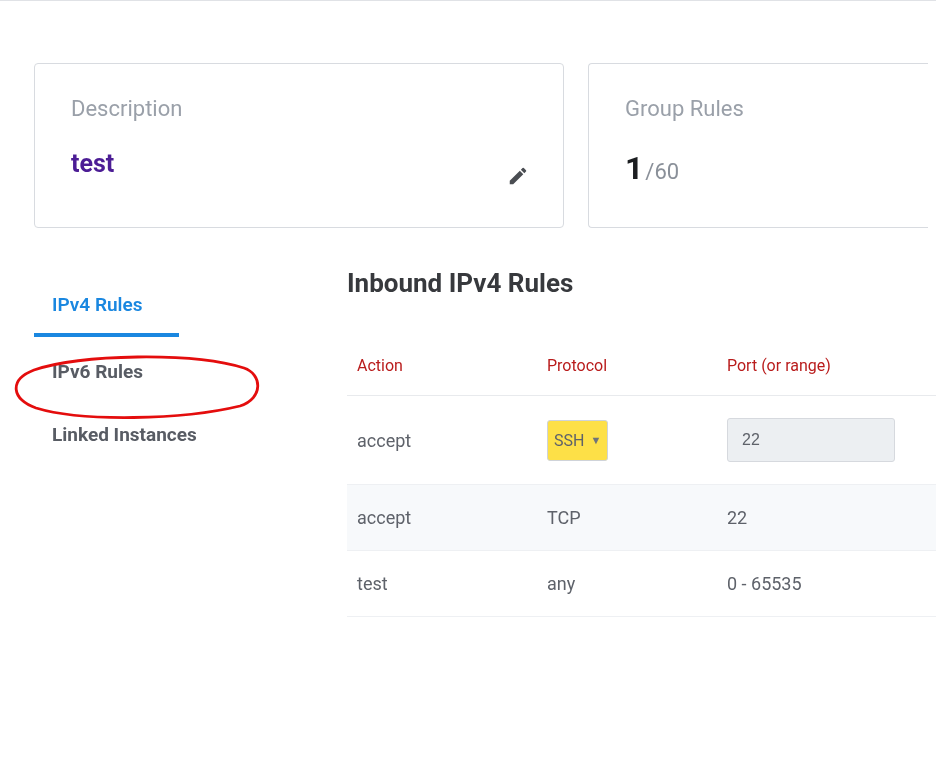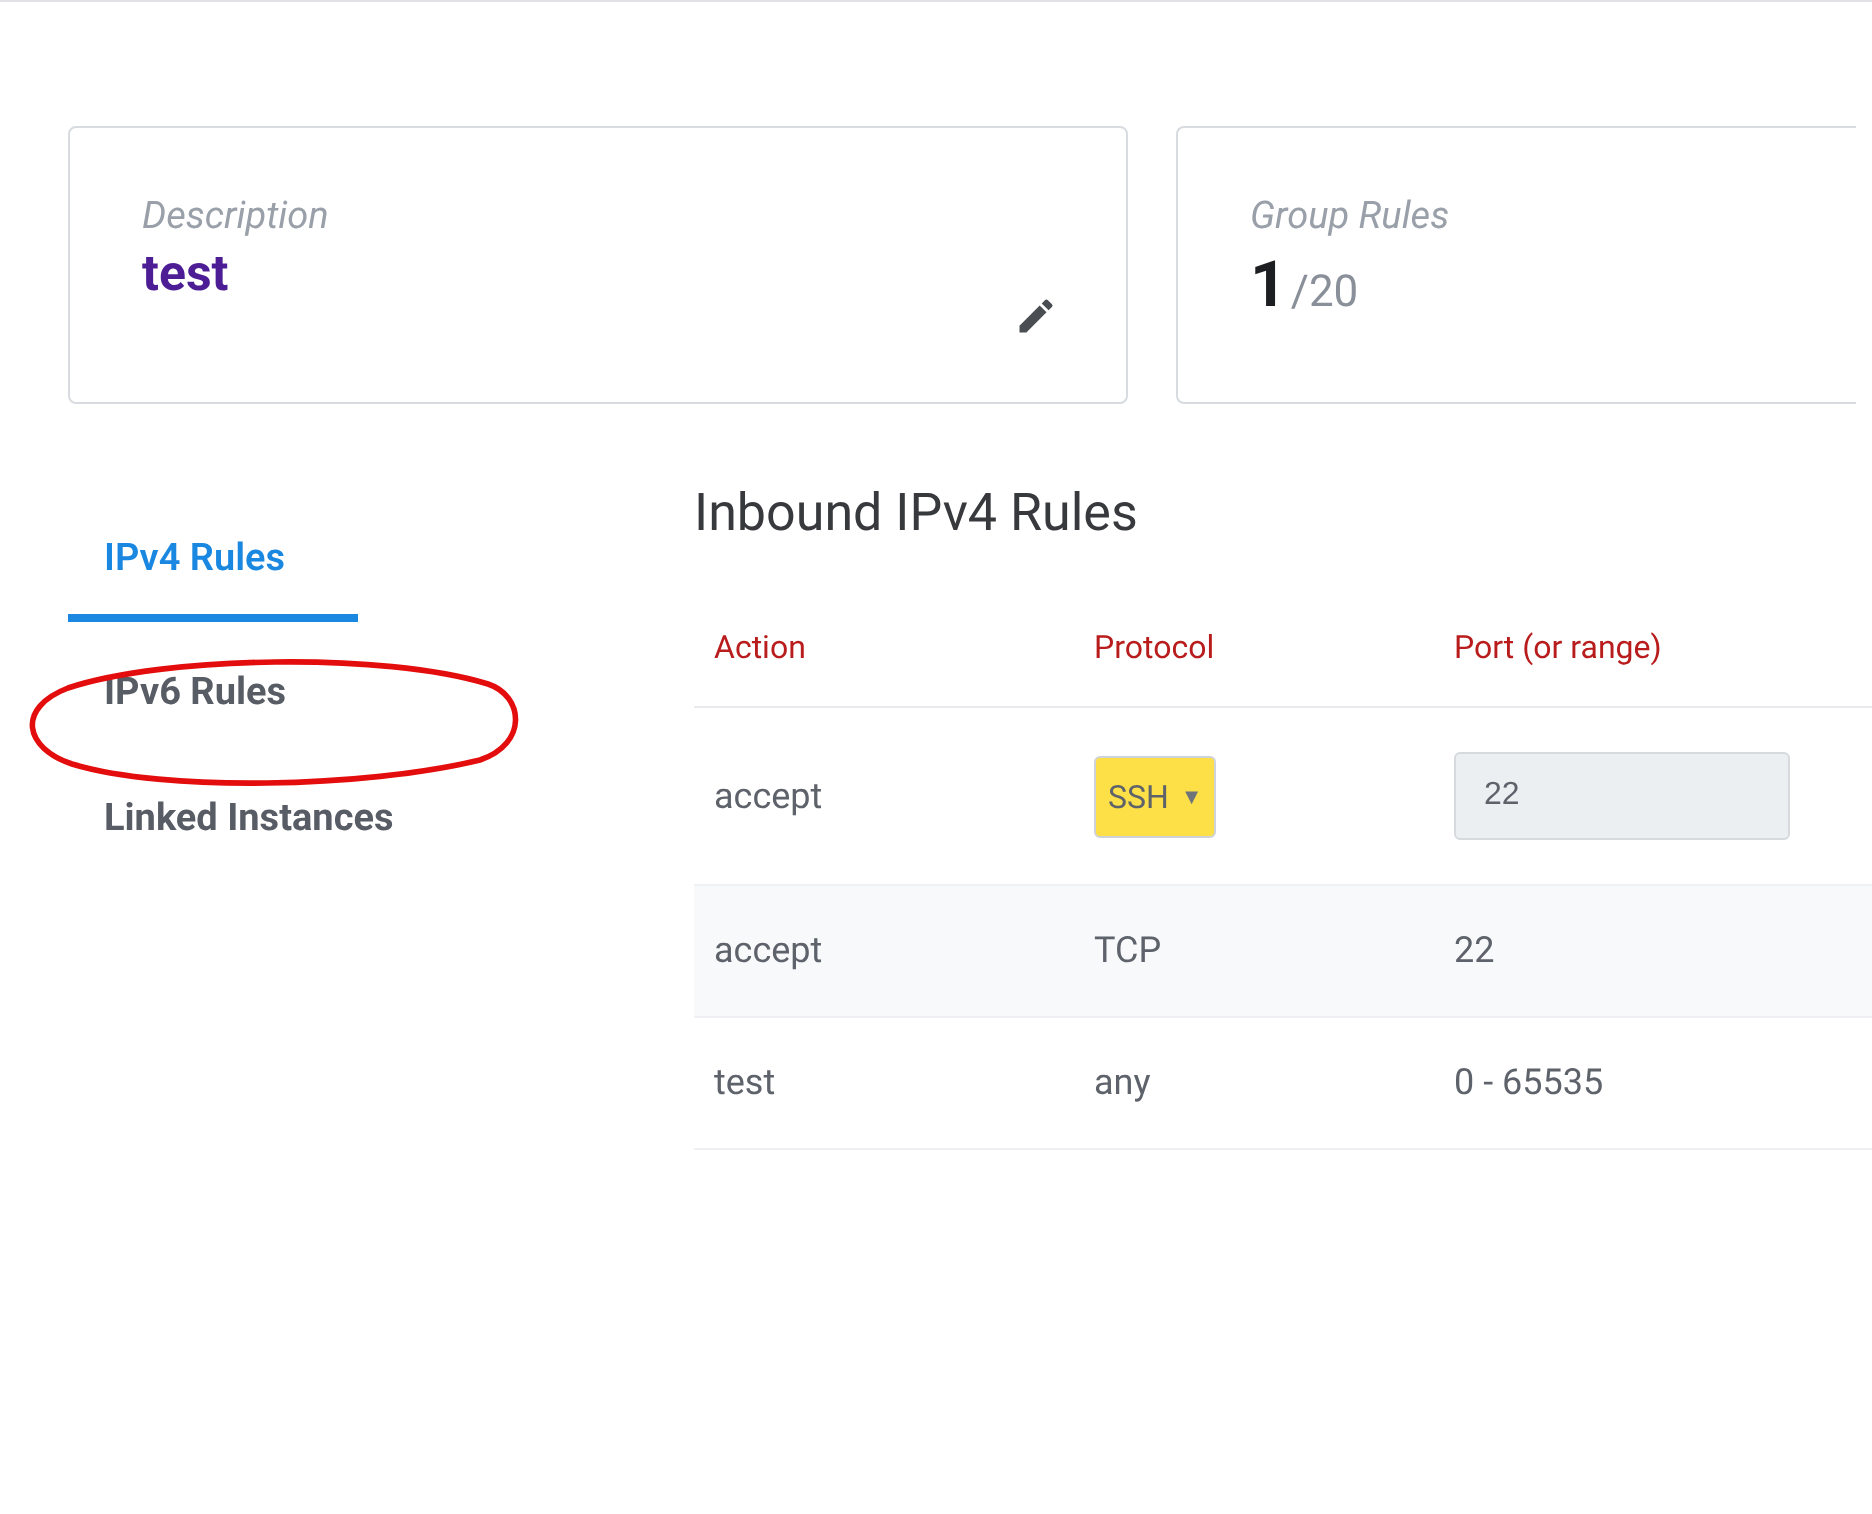--- a/index.html
+++ b/index.html
@@ -3,34 +3,34 @@
   <meta charset="utf-8">
   <style>
     * { box-sizing: border-box; margin: 0; padding: 0; }
     body { font-family: -apple-system, BlinkMacSystemFont, "Segoe UI", Roboto, Arial, sans-serif; background: #fff; color: #5a5d63; }
     hr.top { border: none; border-top: 1px solid #e0e2e6; margin: 0 0 0 0; }
     .page { padding: 0; }
     .cards-row { display: flex; gap: 24px; padding: 62px 0 0 34px; }
     .card { border: 1px solid #d8dbe0; border-radius: 4px; padding: 32px 36px 40px 36px; background: #fff; }
     .card.desc { width: 530px; position: relative; }
     .card.group { width: 340px; border-right: none; border-top-right-radius: 0; border-bottom-right-radius: 0; }
-    .card-label { color: #9aa0a9; font-size: 19px; margin-bottom: 4px; font-style: italic; }
+    .card-label { color: #9aa0a9; font-size: 22px; margin-bottom: 28px; }
     .card-value { color: #4c1d95; font-size: 25px; font-weight: 700; }
     .edit-btn { position: absolute; top: 70%; right: 34px; transform: translateY(-50%); cursor: pointer; }
     .edit-btn svg { width: 22px; height: 22px; fill: #4a4d52; }
     .group-count .big { color: #1c1e21; font-size: 32px; font-weight: 700; }
     .group-count .slash { color: #8a9099; font-size: 22px; font-weight: 400; padding-left: 2px; }
     .group-count .lim { color: #8a9099; font-size: 22px; font-weight: 400; }
     .content-row { display: flex; padding: 40px 0 0 34px; position: relative; justify-content: flex-end; }
     .sidebar { width: 305px; padding-top: 8px; }
     .sidebar-item { font-size: 19px; color: #585c64; padding: 17px 0 17px 18px; cursor: pointer; font-weight: bold; }
     .sidebar-item.active { color: #1a87e0; font-weight: 600; border-bottom: 4px solid #1a87e0; display: inline-block; padding-right: 36px; }
     .sidebar-item:not(.active) { margin: 6px 0; }
     .main { flex: 1; padding-left: 8px; position: relative; }
-    .main-title { color: #37393d; font-size: 26px; font-weight: 400; margin-bottom: 32px; }
+    .main-title { color: #37393d; font-size: 26px; font-weight: 700; margin-bottom: 48px; }
     .tbl { width: 100%; border-collapse: collapse; }
     .tbl th { text-align: left; color: #b91c1c; font-weight: 400; font-size: 16px; padding: 10px 10px 20px 10px; border-bottom: 1px solid #e8eaed; }
     .tbl td { color: #5e626a; font-size: 18px; padding: 22px 10px; border-bottom: 1px solid #eef0f3; vertical-align: middle; }
     .tbl tr.editing td { background: #ffffff; }
     .tbl tr.alt td { background: #f7f9fb; }
     .proto-select { display: inline-flex; align-items: center; gap: 6px; border: 1px solid #cfd3d9; border-radius: 3px; padding: 10px 6px; font-size: 16px; color: #5e626a; cursor: pointer; background: #fde047; }
     .port-input { border: 1px solid #d6d9de; background: #eceff2; border-radius: 3px; padding: 12px 14px; font-size: 16px; color: #5e626a; width: 168px; }
     .th-action { width: 190px; }
     .th-proto { width: 180px; }
     .annot { position: absolute; pointer-events: none; }
@@ -49,21 +49,21 @@
         <span>
           <svg viewBox="0 0 24 24">
               <path d="M3 17.25V21h3.75l11-11.04-3.75-3.75L3 17.25zM20.71 7.04a1 1 0 0 0 0-1.41l-2.34-2.34a1 1 0 0 0-1.41 0l-1.83 1.83 3.75 3.75 1.83-1.83z"></path>
             </svg>
         </span>
       </span>
     </div>
     <div class="card group">
       <div class="card-label">Group Rules</div>
       <div class="group-count">
-        <span class="big">1</span><span class="slash">/</span><span class="lim">20</span>
+        <span class="big">1</span><span class="slash">/</span><span class="lim">60</span>
       </div>
     </div>
   </div>
 
   <div class="content-row">
     <div class="sidebar">
       <div class="sidebar-item active">IPv4 Rules</div>
       <div class="sidebar-item">IPv6 Rules</div>
       <div class="sidebar-item">Linked Instances</div>
     </div>

